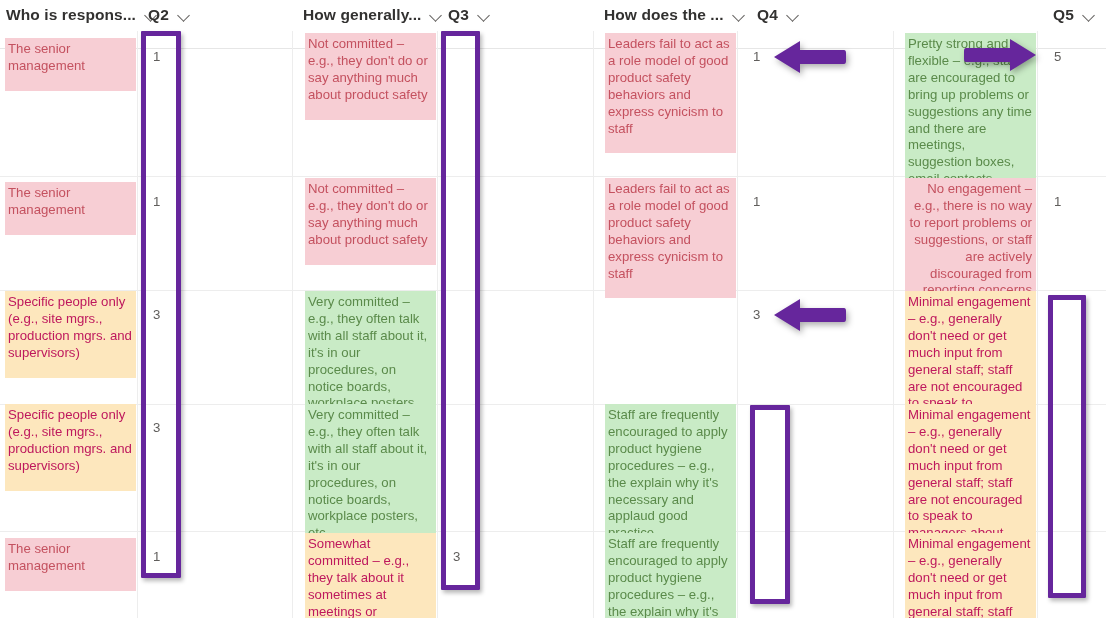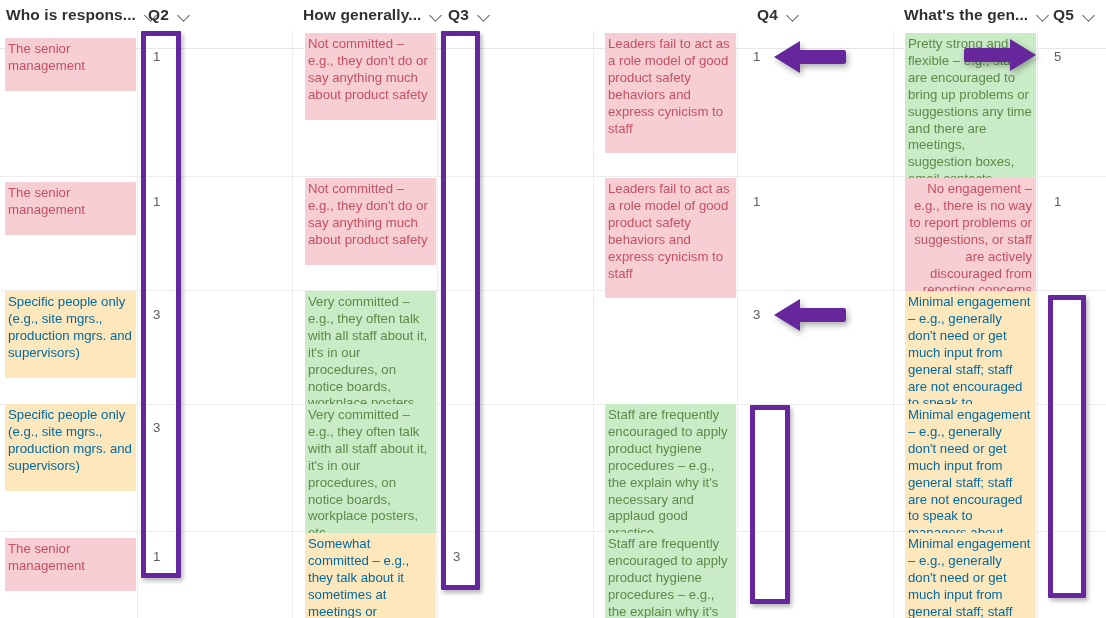--- a/index.html
+++ b/index.html
@@ -86,21 +86,21 @@
   .num {
     position: absolute;
     font-size: 13.2px;
     line-height: 17px;
     color: #605e5c;
     padding: 3px 0 0 0;
   }
 
   .fill-pink   { background: #f7ced4; color: #c4515f; }
   .fill-green  { background: #c9ebc6; color: #5a8a4a; }
-  .fill-amber  { background: #fde7bd; color: #0369a1; }
+  .fill-amber  { background: #fde7bd; color: #be185d; }
 
   
   .annot-rect {
     position: absolute;
     border: 5px solid #66269c;
     box-sizing: border-box;
     background: transparent;
     box-shadow: 2px 3px 4px rgba(0,0,0,.28);
     border-radius: 1px;
   }
@@ -131,30 +131,30 @@
     <div class="col-head" style="left:303px;width:130px;">
       <span class="label">How generally...</span>
       <span class="chev"></span>
     </div>
 
     <div class="col-head" style="left:448px;">
       <span class="label">Q3</span>
       <span class="chev"></span>
     </div>
 
+    <div class="col-head" style="left:604px;width:132px;">
+      <span class="label">How does the ...</span>
+      <span class="chev"></span>
+    </div>
 
     <div class="col-head" style="left:757px;">
       <span class="label">Q4</span>
       <span class="chev"></span>
     </div>
 
-    <div class="col-head" style="left:904px;width:132px;">
-      <span class="label">What's the gen...</span>
-      <span class="chev"></span>
-    </div>
 
     <div class="col-head" style="left:1053px;gap:9px;">
       <span class="label">Q5</span>
       <span class="chev"></span>
     </div>
   </div>
 
   <div class="rowline" style="top:176px;"></div>
   <div class="rowline" style="top:290px;"></div>
   <div class="rowline" style="top:404px;"></div>

